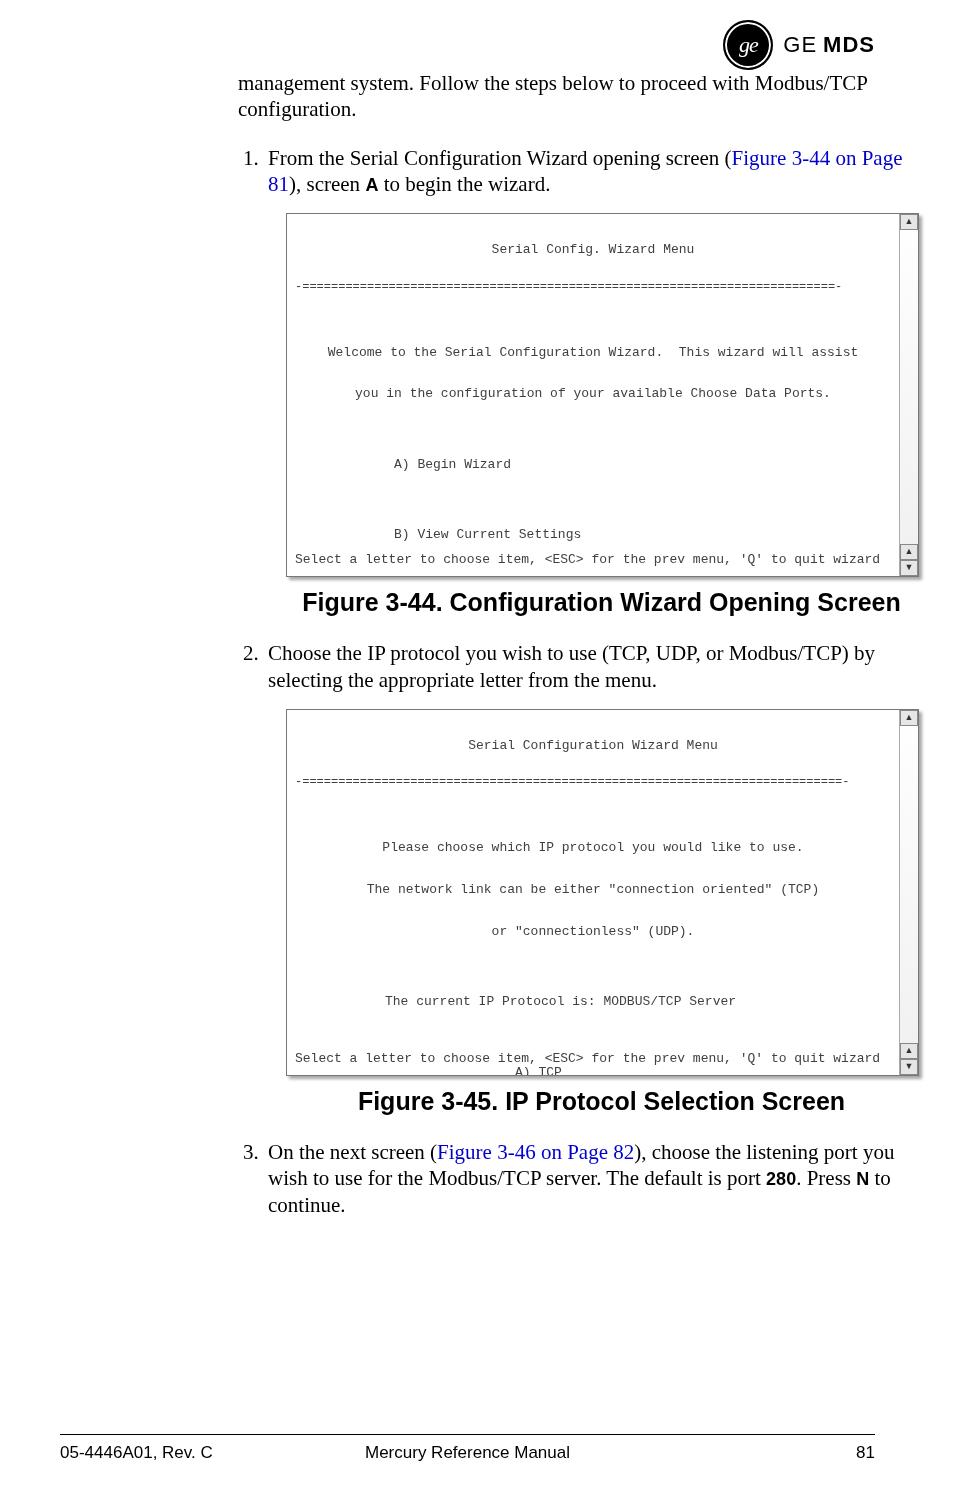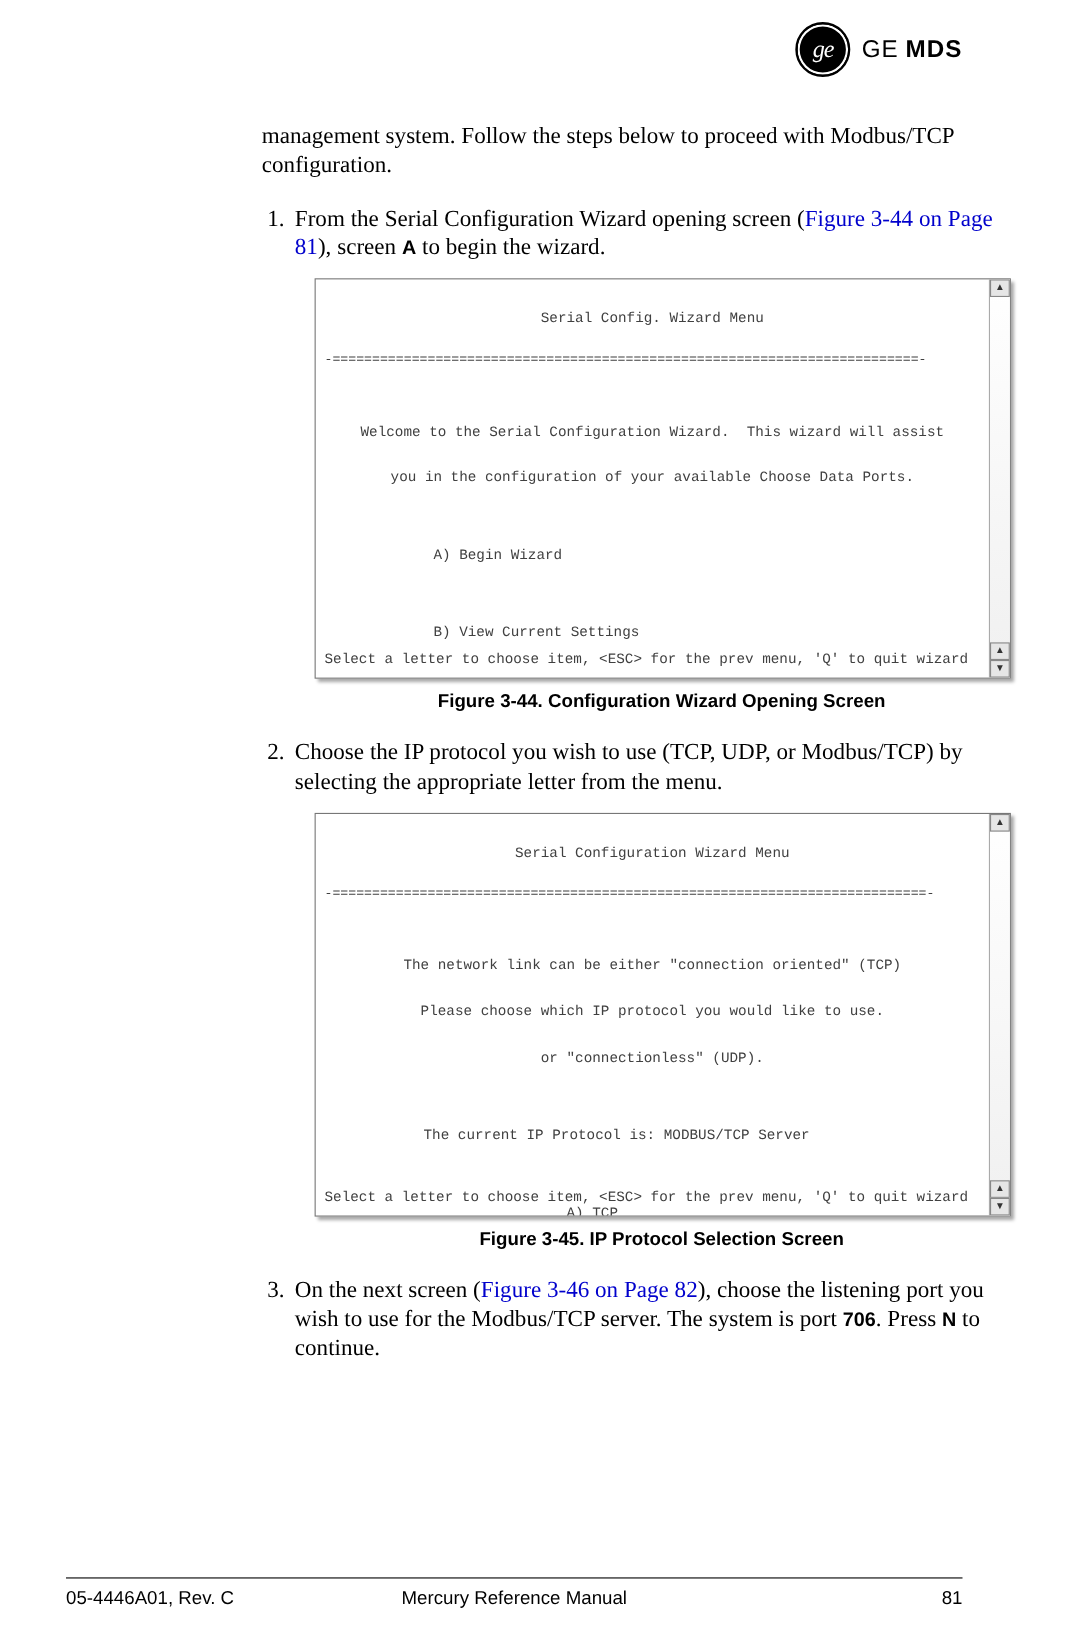--- a/index.html
+++ b/index.html
@@ -56,21 +56,20 @@
   .content {
     position: absolute;
     left: 238px;
     top: 70px;
     width: 670px;
     font-size: 21px;
     line-height: 1.25;
   }
   .intro {
     margin-bottom: 22px;
-    margin-top: 40px;
   }
   ol.steps {
     padding-left: 26px;
     margin: 0;
   }
   ol.steps > li {
     margin-bottom: 14px;
     padding-left: 4px;
   }
   .xref {
@@ -132,21 +131,21 @@
     justify-content: center;
     font-size: 9px;
     color: #333;
     box-sizing: border-box;
   }
   .scroll-track { flex: 1; }
   .scroll-bottom { display:flex; flex-direction:column;}
   .caption {
     font-family: Arial, Helvetica, sans-serif;
     font-weight: 700;
-    font-size: 17px;
+    font-size: 25px;
     text-align: center;
     width: 631px;
     margin: 10px 0 22px 18px;
   }
   .footer {
     position: absolute;
     left: 60px;
     right: 55px;
     bottom: 38px;
     border-top: 1px solid #000;
@@ -205,22 +204,22 @@
       </li>
 
       <li>
         <span>Choose the IP protocol you wish to use (TCP, UDP, or Modbus/TCP) by selecting the appropriate letter from the menu.</span>
 
         <div class="terminal-wrap term-b">
           <div class="terminal-body">
 <div class="term-title">Serial Configuration Wizard Menu</div>
 <div class="term-rule">-===========================================================================-</div>
 <div style="height:6px"></div>
+<div class="term-msg">Please choose which IP protocol you would like to use.</div>
 <div class="term-msg">The network link can be either "connection oriented" (TCP)</div>
-<div class="term-msg">Please choose which IP protocol you would like to use.</div>
 <div class="term-msg">or "connectionless" (UDP).</div>
 <div style="height:10px"></div>
 <div class="term-msg" style="text-align:left; margin-left:90px;">The current IP Protocol is: MODBUS/TCP Server</div>
 <div style="height:10px"></div>
 <div class="term-opt" style="margin-left:220px;">A) TCP</div>
 
 
 
 
 <div class="term-footer">Select a letter to choose item, &lt;ESC&gt; for the prev menu, 'Q' to quit wizard</div>
@@ -231,21 +230,21 @@
             <div class="scroll-bottom">
               <div class="scroll-btn">▲</div>
               <div class="scroll-btn">▼</div>
             </div>
           </div>
         </div>
         <div class="caption">Figure 3-45. IP Protocol Selection Screen</div>
       </li>
 
       <li>
-        <span>On the next screen (</span><span class="xref">Figure 3-46 on Page 82</span><span>), choose the listening port you wish to use for the Modbus/TCP server. The system is port </span><span class="keycap">706</span><span>. Press </span><span class="keycap">N</span><span> to continue.</span>
+        <span>On the next screen (</span><span class="xref">Figure 3-46 on Page 82</span><span>), choose the listening port you wish to use for the Modbus/TCP server. The default is port </span><span class="keycap">280</span><span>. Press </span><span class="keycap">N</span><span> to continue.</span>
       </li>
     </ol>
   </div>
 
   <div class="footer">
     <div class="left">05-4446A01, Rev. C</div>
     <div class="center">Mercury Reference Manual</div>
     <div class="right">81</div>
   </div>
 

